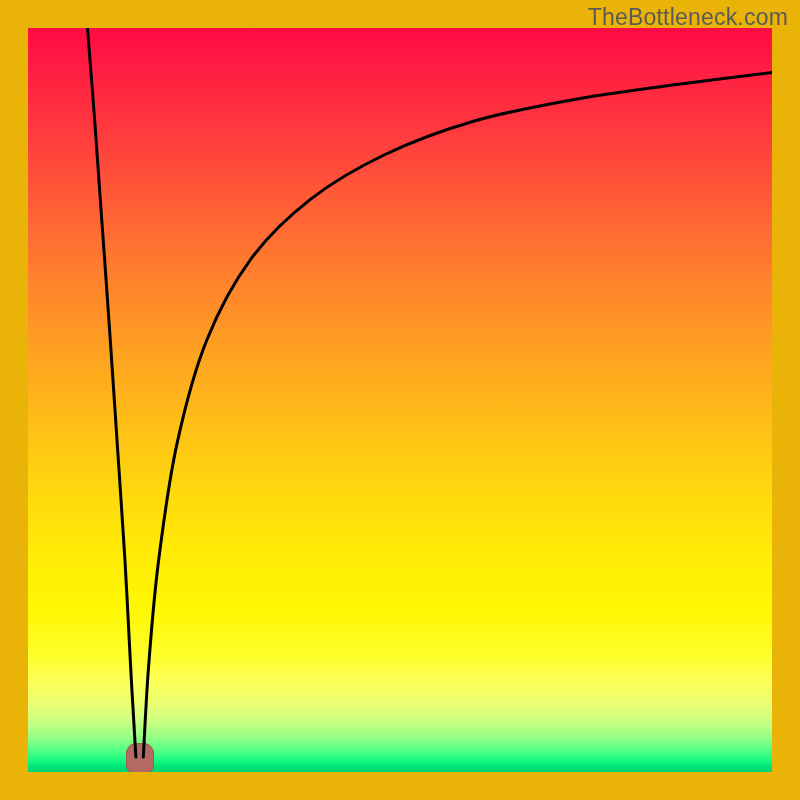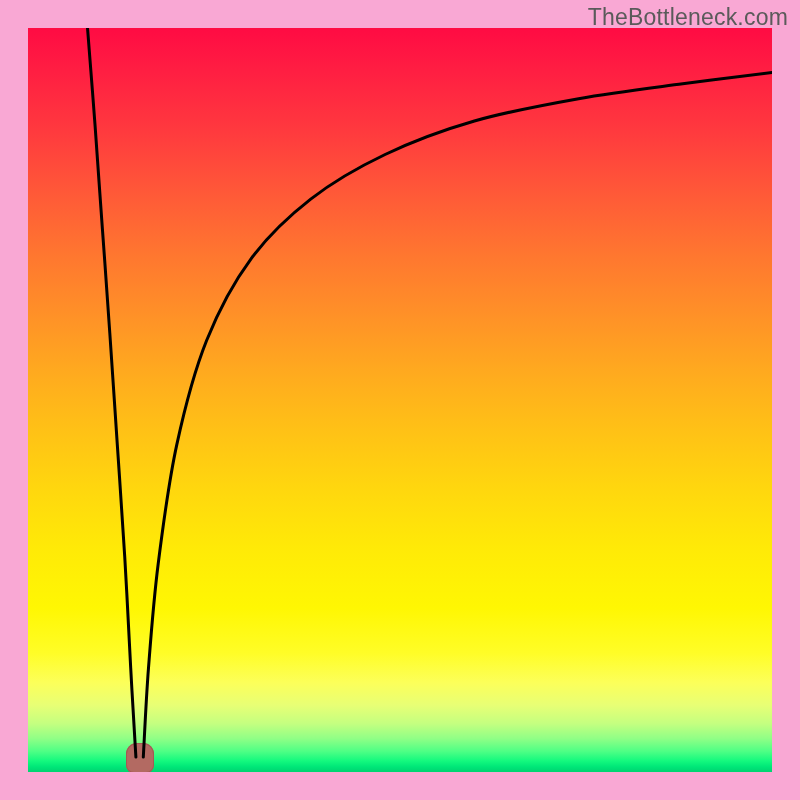--- a/index.html
+++ b/index.html
@@ -7,21 +7,21 @@
     padding: 0;
     width: 800px;
     height: 800px;
     overflow: hidden;
     background: #000;
     font-family: Arial, Helvetica, sans-serif;
   }
   .outer {
     width: 800px;
     height: 800px;
-    background: #f9a8d4;
+    background: #eab308;
     position: relative;
   }
   .watermark {
     position: absolute;
     top: 4px;
     right: 12px;
     color: #5a5a5a;
     font-size: 23px;
     letter-spacing: 0.2px;
     font-weight: 400;

